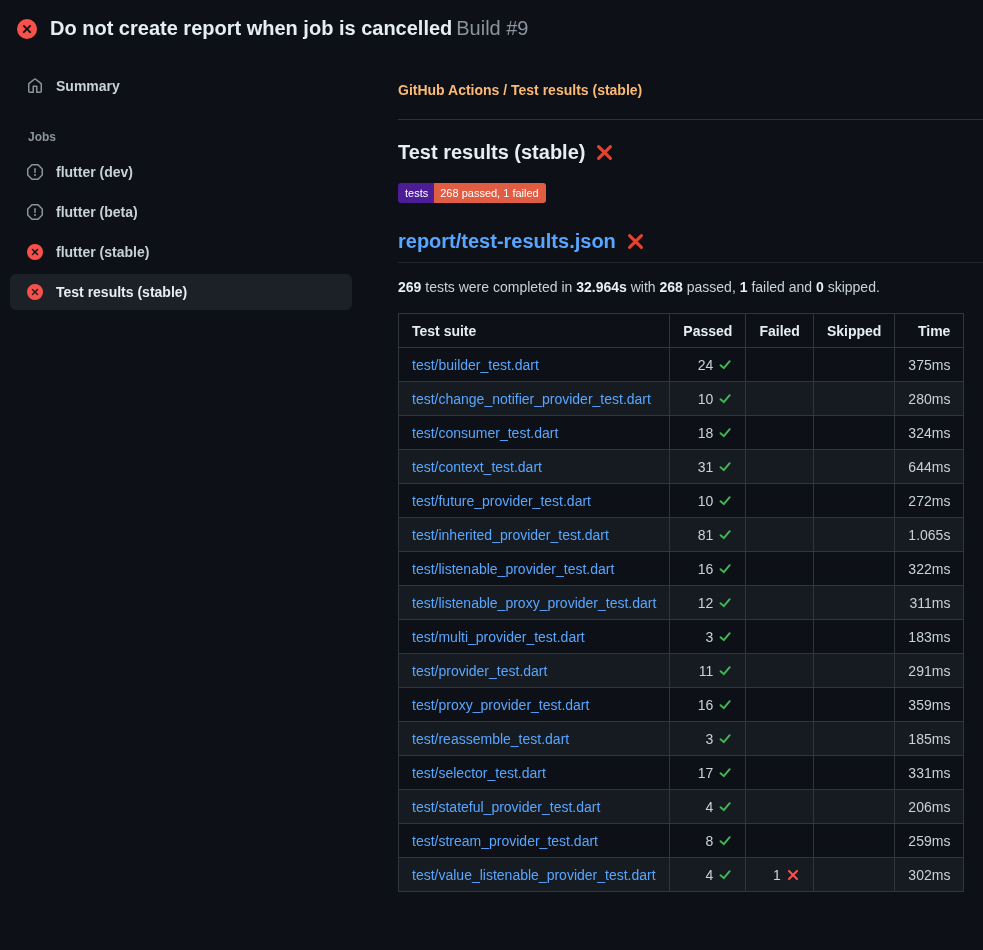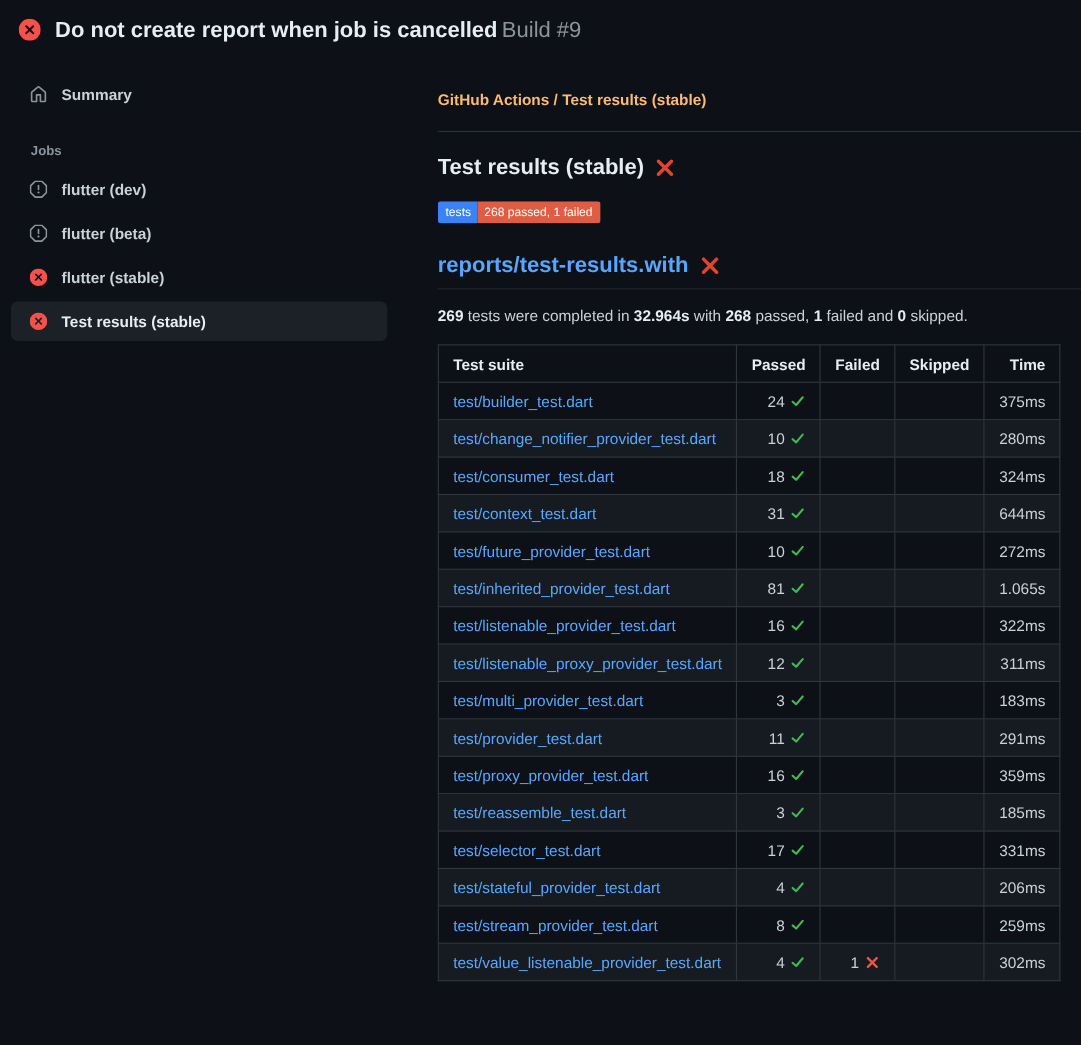--- a/index.html
+++ b/index.html
@@ -5,21 +5,21 @@
   * { margin:0; padding:0; box-sizing:border-box; }
   html,body { width:983px; height:950px; }
   body {
     background:#0d1117;
     color:#c9d1d9;
     font-family:"Liberation Sans", sans-serif;
     font-size:14px;
     overflow:hidden;
   }
   .app-header {
-    display:flex; align-items:flex-start; gap:13px;
+    display:flex; align-items:center; gap:13px;
     padding:17px 16px 12px 17px;
   }
   .status-icon-lg { width:20px; height:20px; display:inline-flex; flex-shrink:0; }
   .status-icon-lg svg { width:20px; height:20px; }
   .run-title { font-size:20px; font-weight:700; color:#e6edf3; }
   .build-no { font-size:20px; font-weight:400; color:#8b949e; }
 
   .layout { display:flex; align-items:flex-start; }
 
   
@@ -171,26 +171,26 @@
       <div class="section-title">
         <span>Test results (stable)</span>
         <span class="x-mark">
           <svg viewBox="0 0 16 16">
               <path d="M3 3 13 13 M13 3 3 13" fill="none" stroke="#e5432e" stroke-width="2.6" stroke-linecap="round"></path>
             </svg>
         </span>
       </div>
 
       <div class="badge">
-        <span class="badge-label" id="badge-label" style="background: #3b82f6; text-align: right;">tests</span>
+        <span class="badge-label" id="badge-label" style="background: #4c1d95; text-align: right;">tests</span>
         <span class="badge-value" id="badge-value" style="background: rgb(224, 93, 68);">268 passed, 1 failed</span>
       </div>
 
       <div class="report-heading">
-        <a>reports/test-results.with</a>
+        <a>report/test-results.json</a>
         <span class="x-mark">
           <svg viewBox="0 0 16 16">
               <path d="M3 3 13 13 M13 3 3 13" fill="none" stroke="#e5432e" stroke-width="2.6" stroke-linecap="round"></path>
             </svg>
         </span>
       </div>
 
       <p class="summary-line"><b>269</b><span> tests were completed in </span><b>32.964s</b><span> with </span><b>268</b><span> passed, </span><b>1</b><span> failed and </span><b>0</b><span> skipped.</span></p>
 
       <table class="results">

